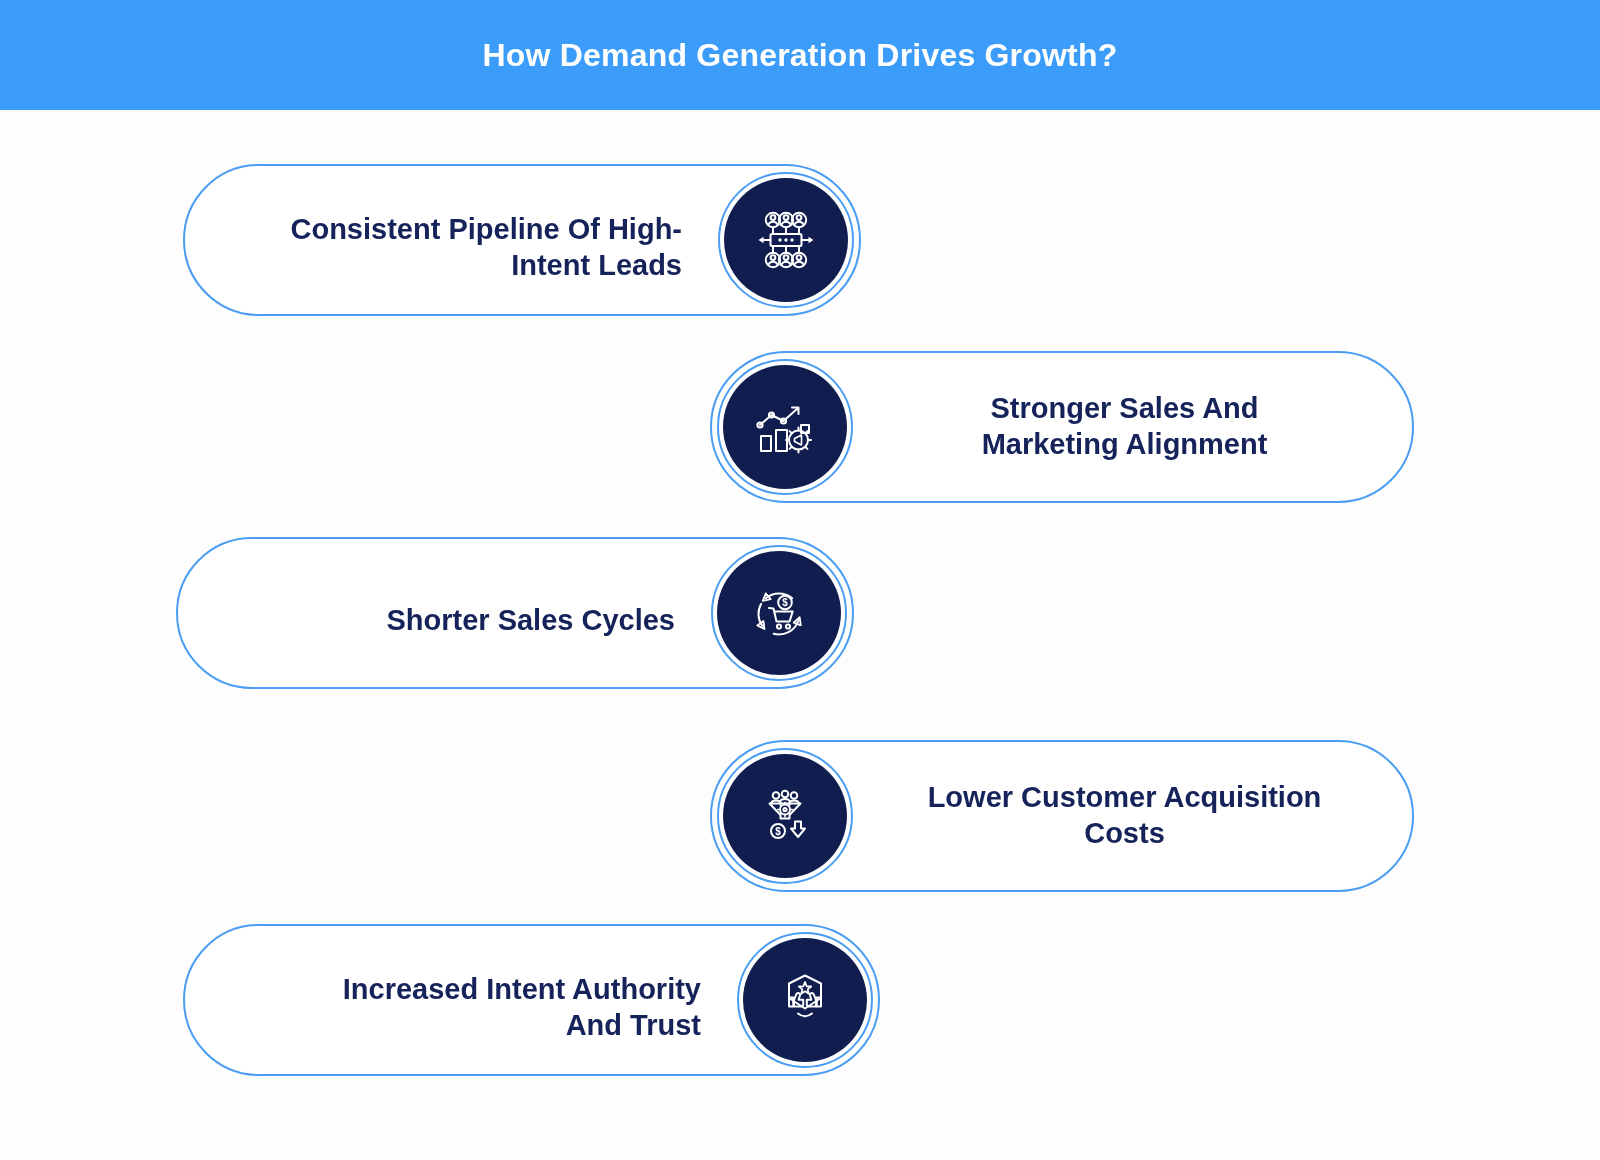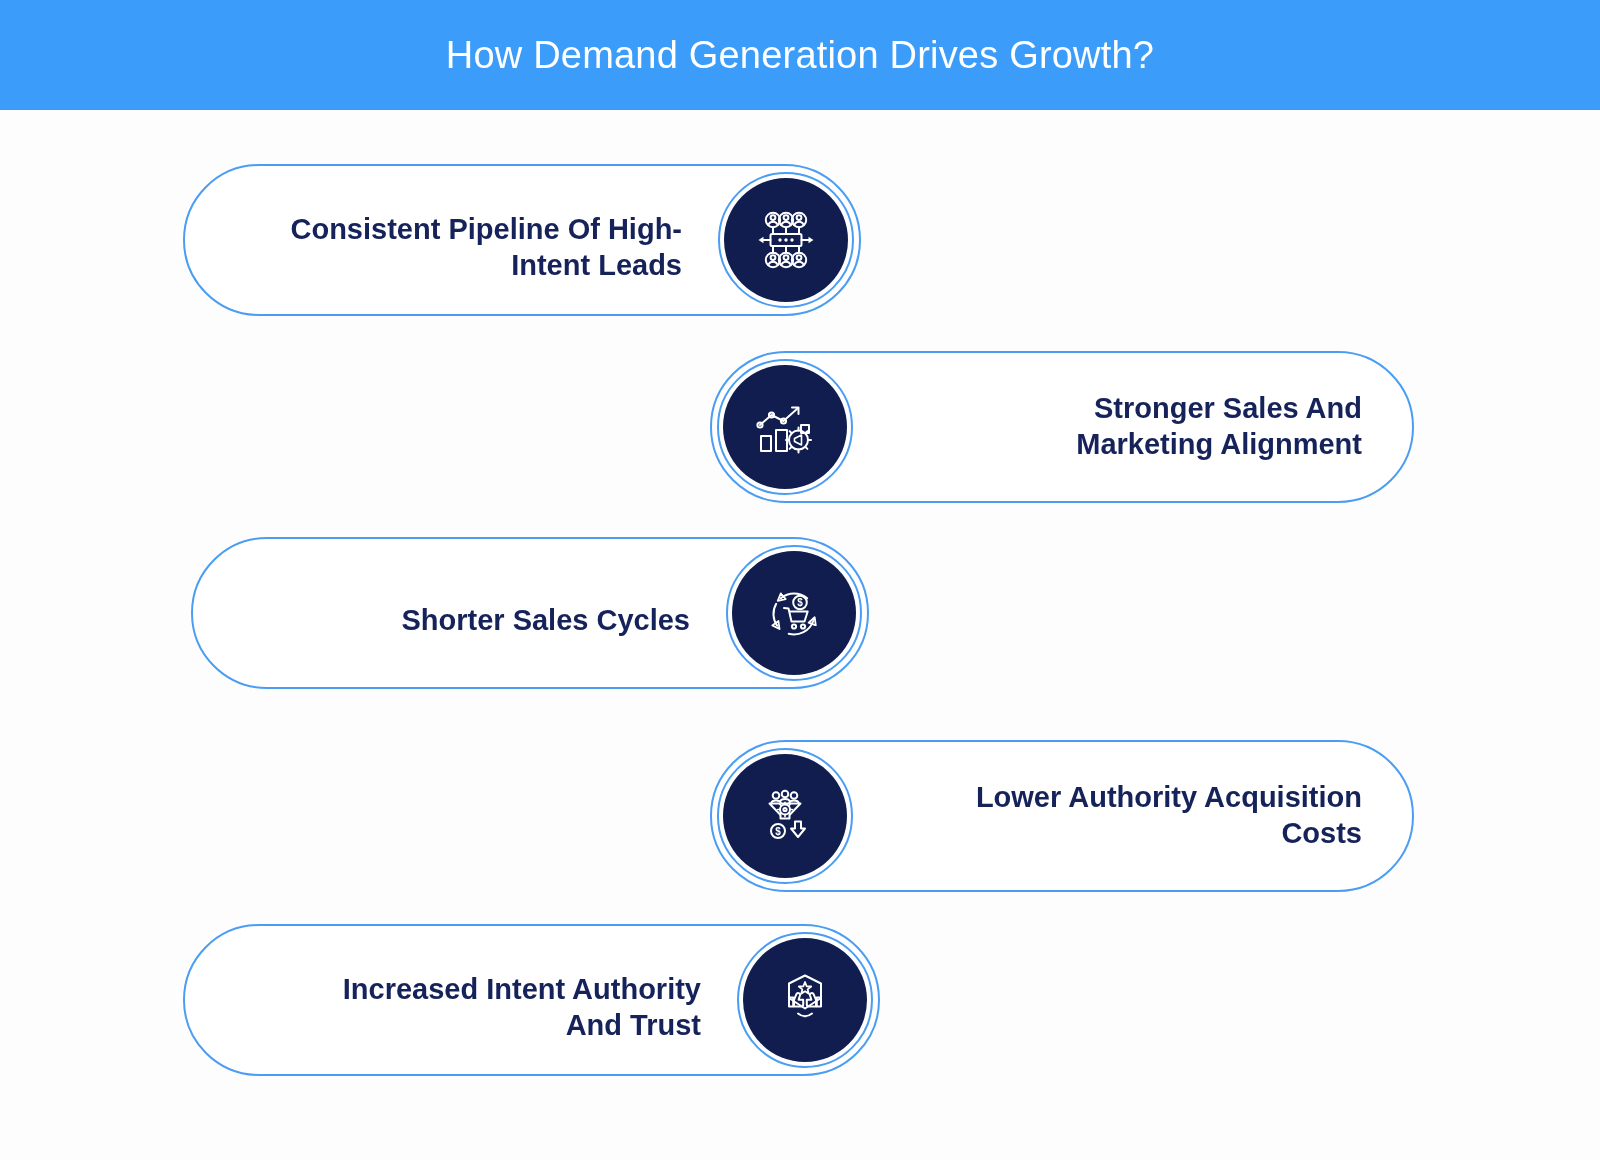--- a/index.html
+++ b/index.html
@@ -26,36 +26,36 @@
     top: 0; left: 0;
     width: 100%;
     height: 110px;
     background: var(--header-bg);
     display: flex;
     align-items: center;
     justify-content: center;
   }
   .title {
     color: var(--header-text);
-    font-size: 38px;
-    font-weight: normal;
+    font-size: 32px;
+    font-weight: bold;
     letter-spacing: 0.2px;
   }
   .row {
     position: absolute;
     height: 152px;
     background: #ffffff;
     border: 2px solid var(--pill-border);
     border-radius: 90px;
     display: flex;
     align-items: center;
   }
   .row-1 { left: 183px; top: 164px;  width: 678px; }
   .row-2 { left: 710px; top: 351px;  width: 704px; }
-  .row-3 { left: 191px; top: 537px;  width: 678px; }
+  .row-3 { left: 176px; top: 537px;  width: 678px; }
   .row-4 { left: 710px; top: 740px;  width: 704px; }
   .row-5 { left: 183px; top: 924px;  width: 697px; }
   .icon-ring {
     flex: 0 0 auto;
     width: 136px;
     height: 136px;
     border: 2px solid var(--pill-border);
     border-radius: 50%;
     background: #ffffff;
     display: flex;
@@ -76,21 +76,21 @@
   }
   .label {
     flex: 1;
     color: var(--text);
     font-size: 29px;
     font-weight: bold;
     line-height: 1.24;
     white-space: pre-line;
   }
   .row-left  .label { order: 1; text-align: right; padding-left: 60px; padding-right: 26px; margin-top: 16px; }
-  .row-right .label { order: 2; text-align: right;  padding-right: 50px; padding-left: 24px; }
+  .row-right .label { order: 2; text-align: center;  padding-right: 50px; padding-left: 24px; }
   svg { display: block; }
 </style>
 </head>
 <body>
 
 <div class="canvas">
 
   <div class="header">
     <div class="title">How Demand Generation Drives Growth?</div>
   </div>
@@ -185,21 +185,21 @@
           <path d="M16.5,19.5 H47.5 L36.5,31 V34.5 H27.5 V31 Z"></path>
           <circle cx="32" cy="25.5" r="5"></circle>
           <circle cx="32" cy="25.5" r="1.6"></circle>
           <path d="M37,25.5 H39.3 M35.5,29 L37.1,30.6 M32,30.5 V32.8 M28.5,29 L26.9,30.6 M27,25.5 H24.7 M28.5,22 L26.9,20.4 M32,20.5 V18.2 M35.5,22 L37.1,20.4" stroke-width="1.6"></path>
           <circle cx="25" cy="47" r="7"></circle>
           <text x="25" y="50.5" text-anchor="middle" font-size="10" font-weight="bold" font-family="Liberation Sans, sans-serif" fill="currentColor" stroke="none">$</text>
           <path d="M42,37.5 h6 v7 h4 L45,53 l-7,-8.5 h4 z"></path>
         </svg>
       </div>
     </div>
-    <div class="label">Lower Authority Acquisition
+    <div class="label">Lower Customer Acquisition
 Costs</div>
   </div>
 
   <div class="row row-left row-5">
     <div class="label">Increased Intent Authority
 And Trust</div>
     <div class="icon-ring">
       <div class="icon-circle">
         <svg viewBox="0 0 64 64" width="64" height="64" fill="none" stroke="currentColor" stroke-width="2" stroke-linecap="round" stroke-linejoin="round">
           <defs>

